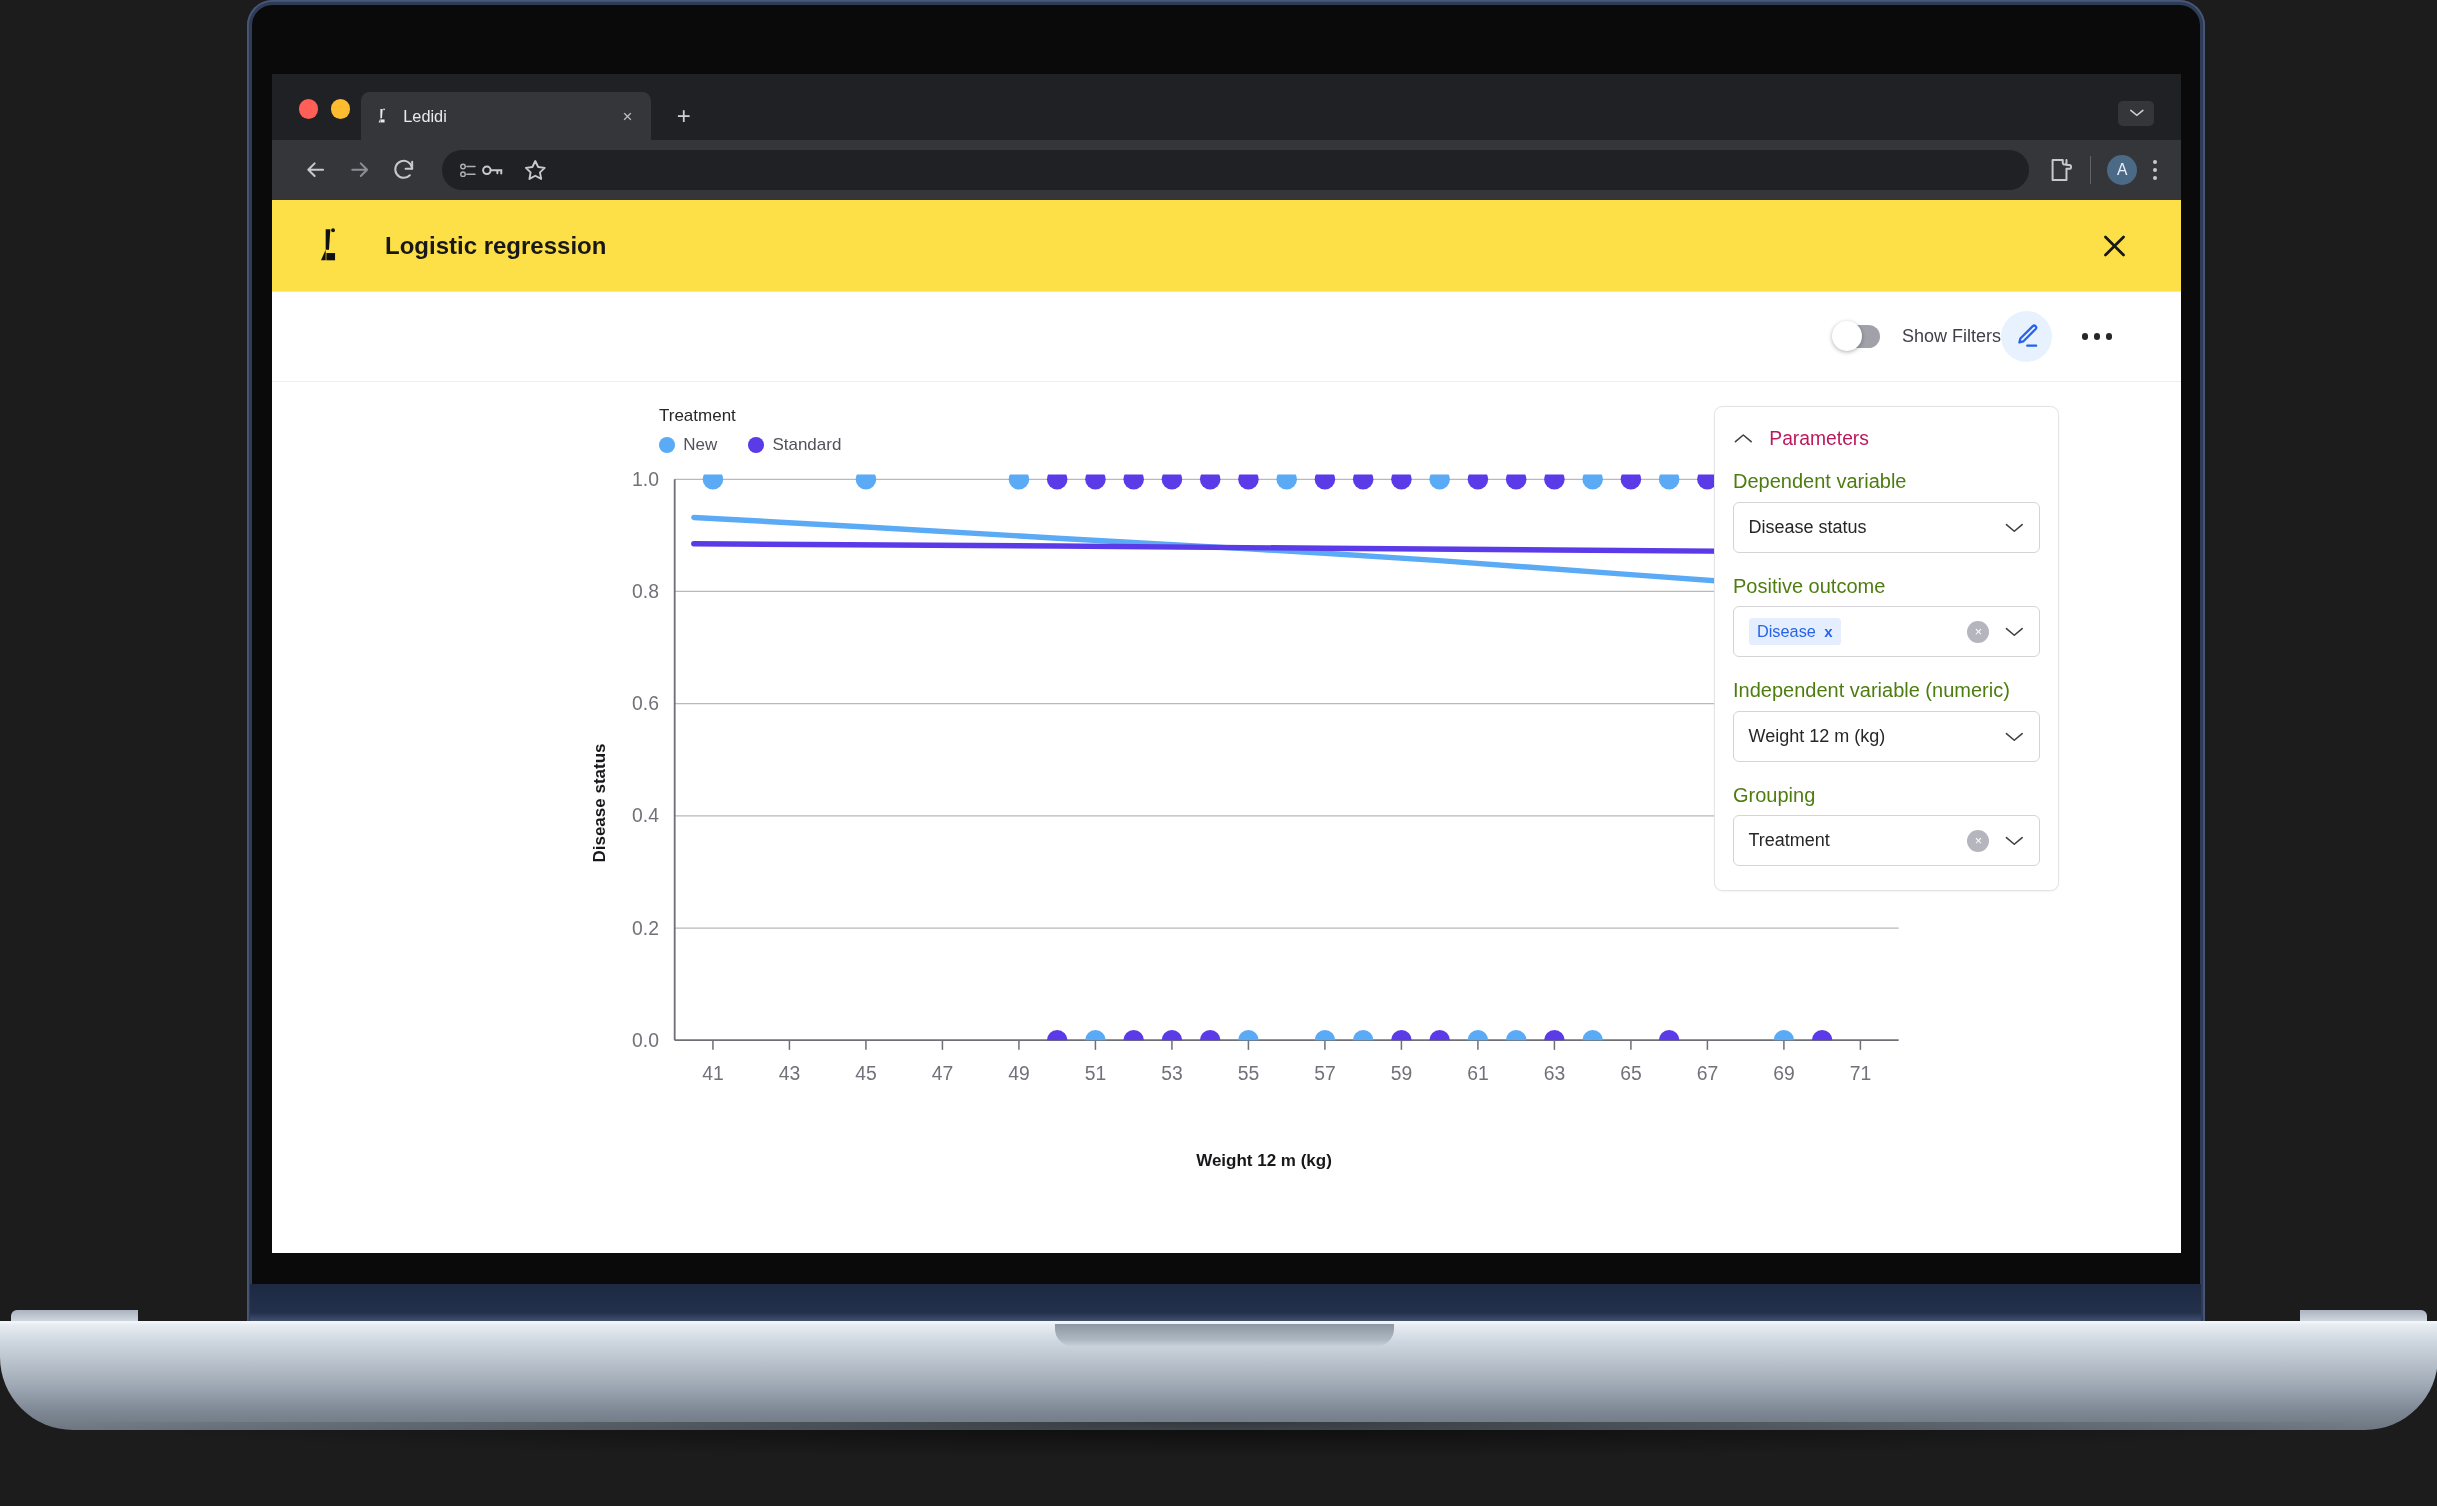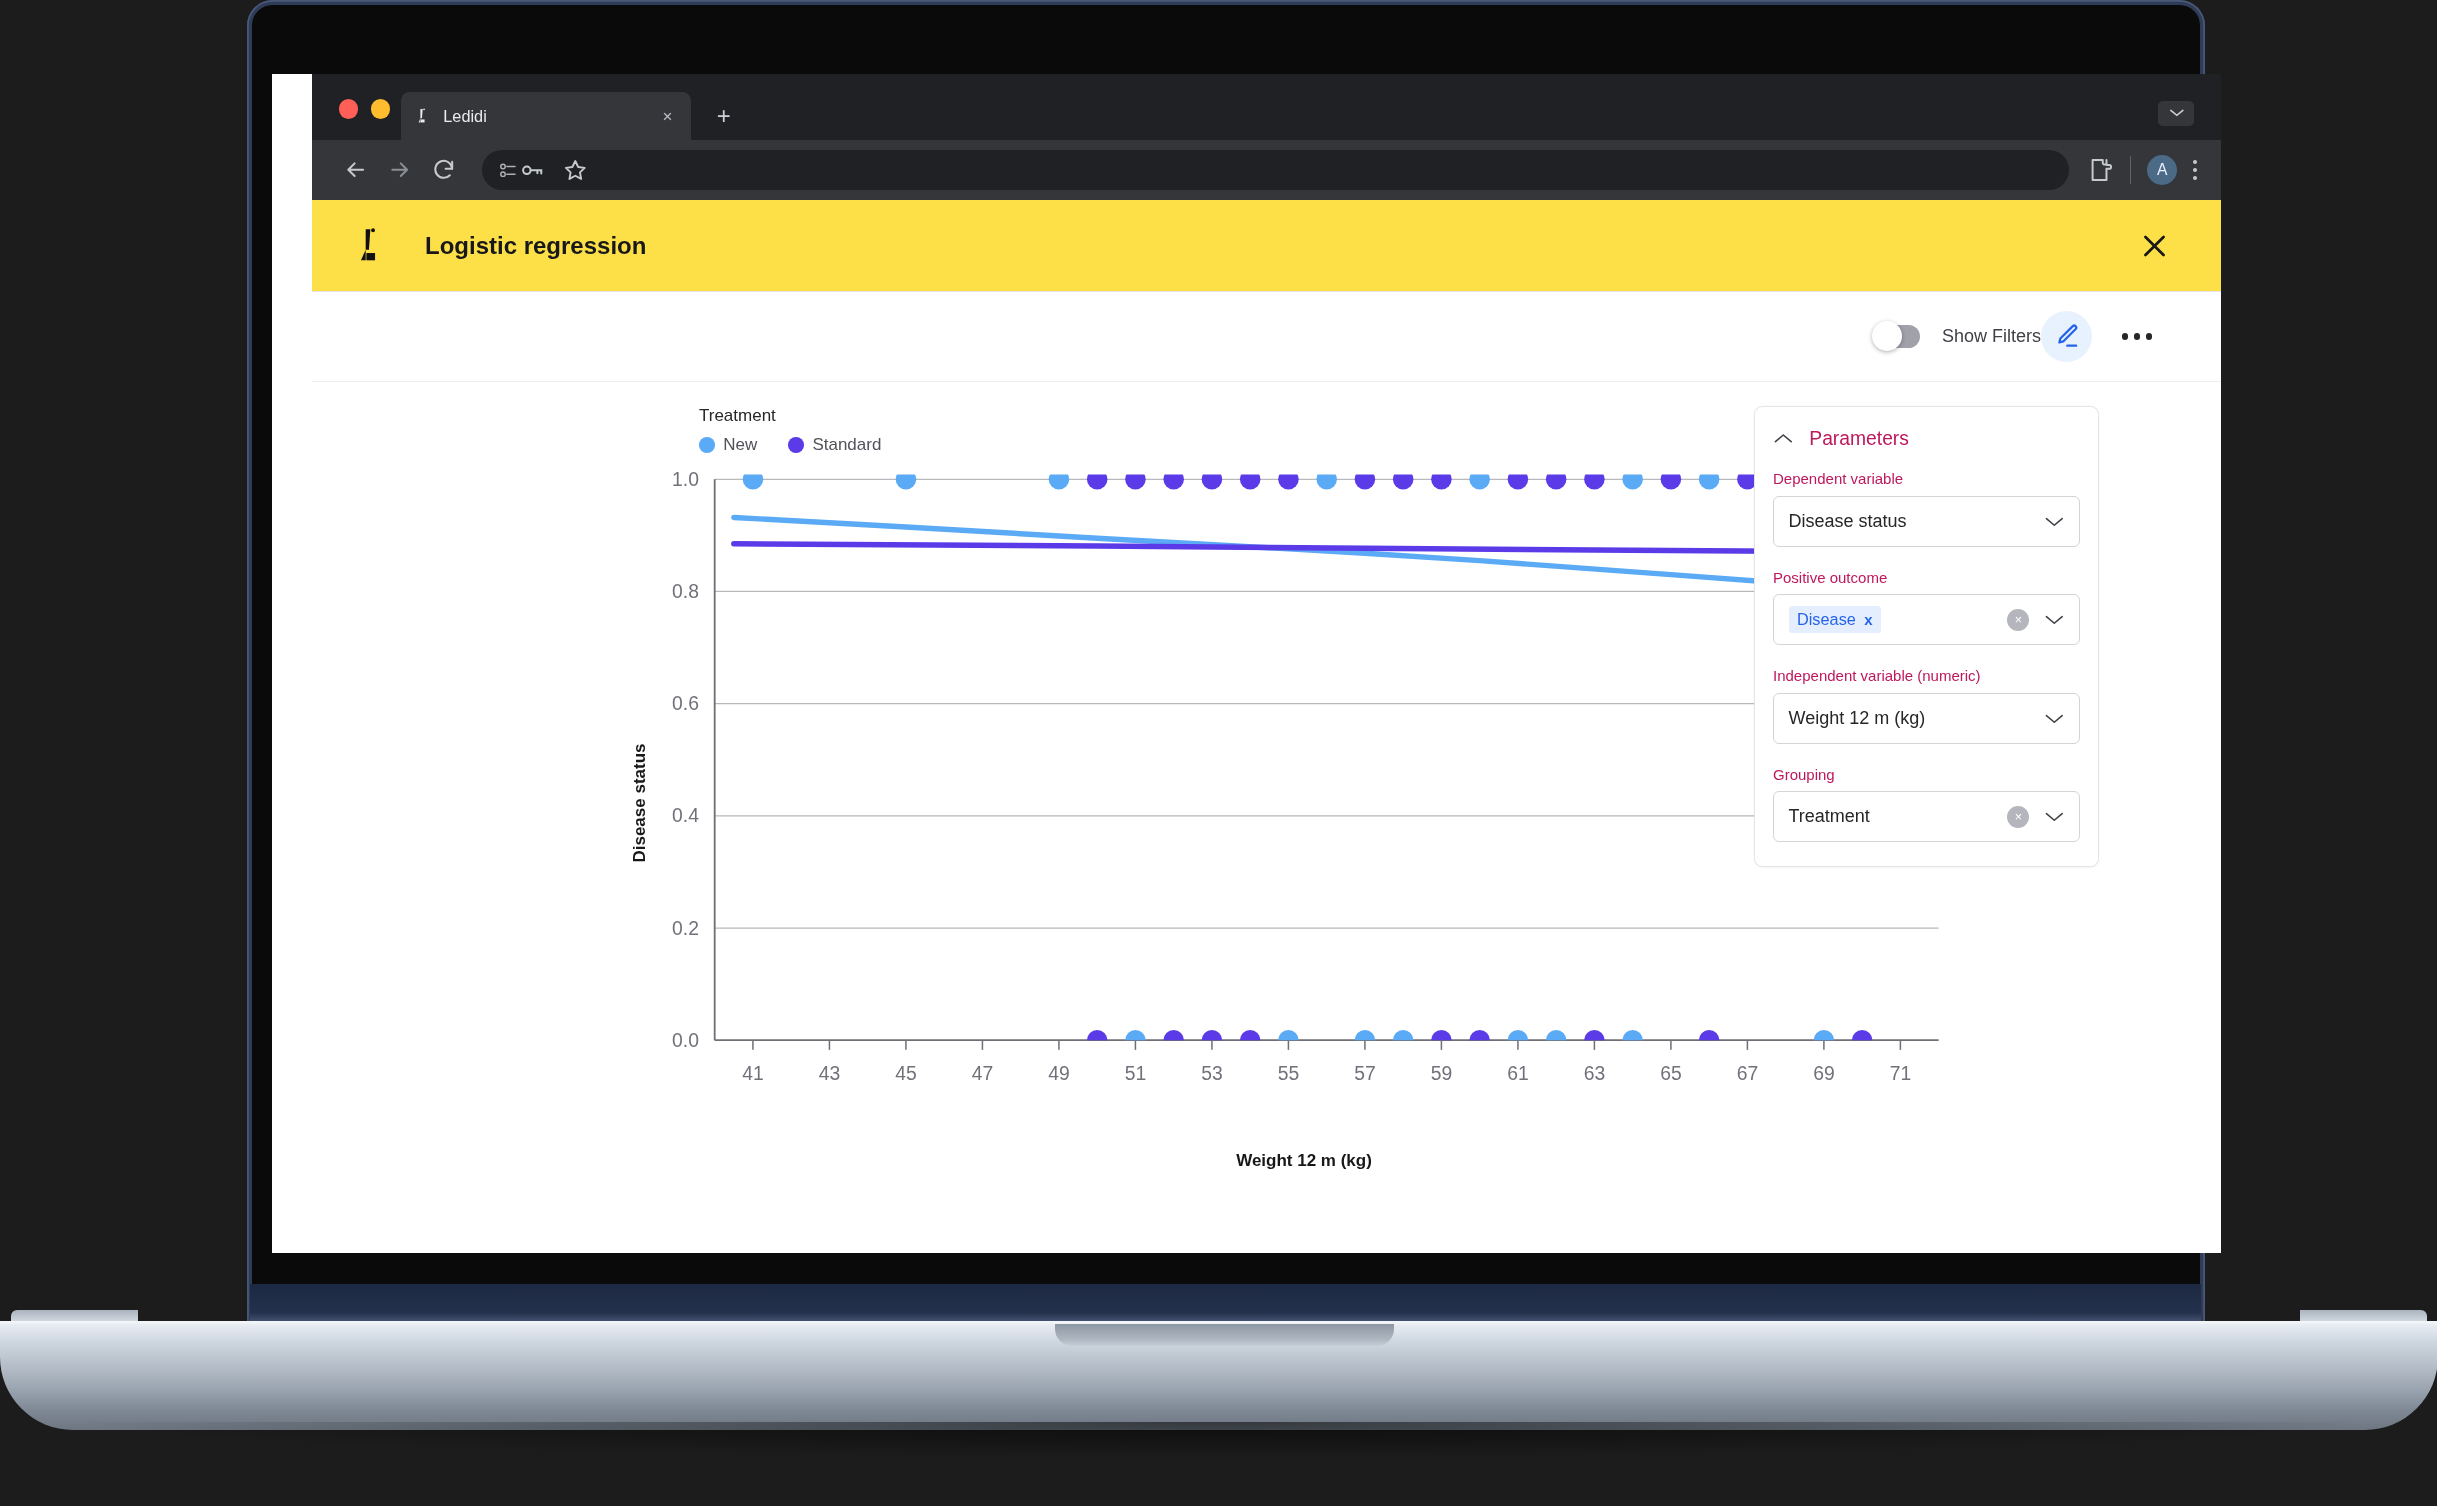--- a/index.html
+++ b/index.html
@@ -74,21 +74,20 @@
   .foot-left  { left: 11px;   border-radius: 6px 0 0 11px; }
   .foot-right { right: 11px;  border-radius: 0 6px 11px 0; }
 
   
   .screen {
     position: absolute;
     left: 272px; top: 74px;
     width: 1909px; height: 1179px;
     background: #fff;
     overflow: hidden;
-    padding-left: 40px;
   }
 
   
   .tabstrip {
     position: relative;
     height: 66px;
     background: #202124;
   }
   .traffic {
     position: absolute; left: 26.6px; top: 25.4px;
@@ -275,21 +274,21 @@
     border-radius: 8.5px;
     box-shadow: 0 0.6px 1.8px rgba(0,0,0,.05);
     padding: 20.6px 18px 24px 18px;
     box-sizing: border-box;
   }
   .panel-head {
     display: flex; align-items: center; gap: 15.7px;
     margin-bottom: 20.6px;
   }
   .panel-head-label { font-size: 19.3px; color: #be185d; }
-  .field-label { font-size: 15px; color: #be185d; margin-bottom: 8.5px; }
+  .field-label { font-size: 20px; color: #4d7c0f; margin-bottom: 8.5px; }
   .field {
     height: 51px;
     border: 0.6px solid #d4d4d8;
     border-radius: 6px;
     display: flex; align-items: center;
     padding: 0 14.5px;
     box-sizing: border-box;
     margin-bottom: 22px;
     background: #fff;
   }

